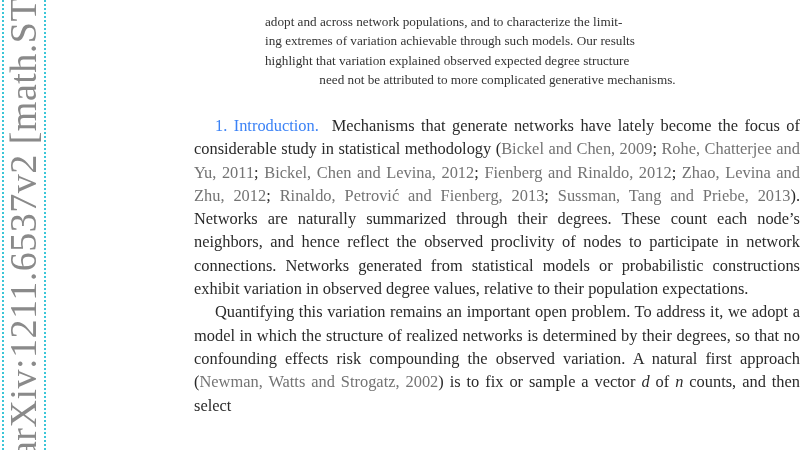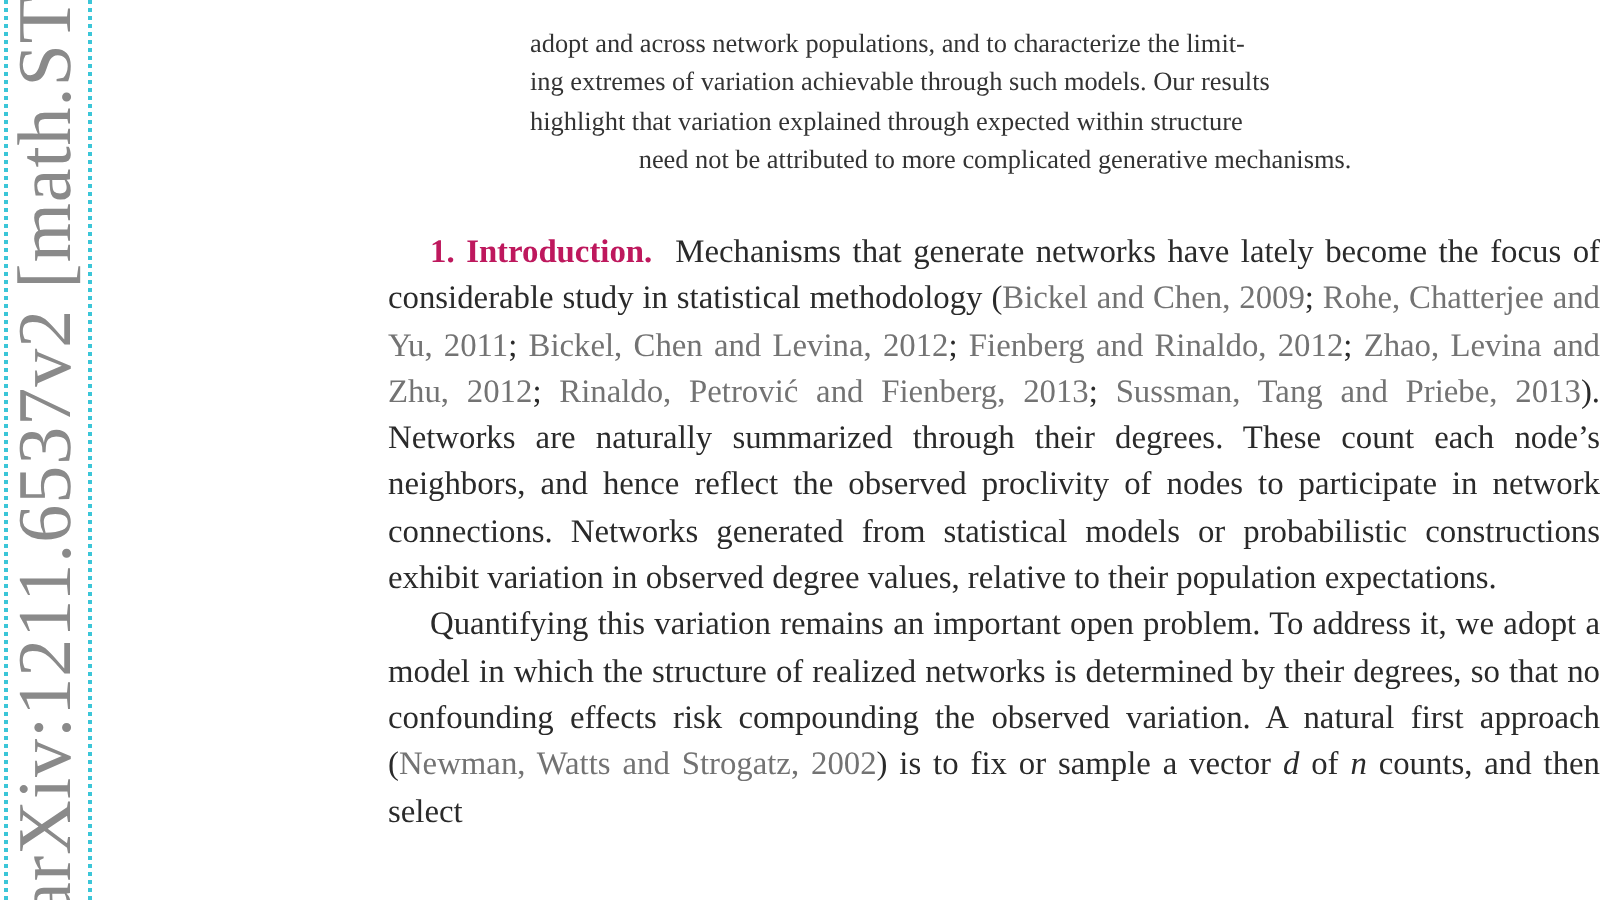--- a/index.html
+++ b/index.html
@@ -34,38 +34,38 @@
     text-align: justify;
   }
   .abstract p { margin: 0; }
   .body {
     position: absolute; left: 194px; top: 114px; width: 606px;
     font-family: "Liberation Serif", serif;
     font-size: 16.4px; line-height: 23.3px; color: #2a2a2a;
     text-align: justify;
   }
   .body p { margin: 0; text-indent: 21px; }
-  .section-head { font-weight: bold; color: #be185d; }
+  .section-head { font-weight: normal; color: #3b82f6; }
   .cite { color: #737373; }
   .m { font-style: italic; }
 </style>
 </head>
 <body>
 
 <div class="watermark-wrap">
   <div class="dots left"></div>
   <div class="dots right"></div>
   <div class="watermark">arXiv:1211.6537v2  [math.ST]  6</div>
 </div>
 
 <div class="abstract">
   <p style="visibility:hidden">within and across network populations, and to characterize the limit-</p>
   <p>adopt and across network populations, and to characterize the limit-</p>
   <p>ing extremes of variation achievable through such models. Our results</p>
-  <p>highlight that variation explained through expected within structure</p>
+  <p>highlight that variation explained observed expected degree structure</p>
   <p style="text-align:center">need not be attributed to more complicated generative mechanisms.</p>
 </div>
 
 <div class="body">
   <p>
     <span class="section-head"><span>1.</span> <span>Introduction.</span></span>&nbsp;&nbsp;<span>Mechanisms that generate networks have lately become the focus of considerable study in statistical methodology (</span><a class="cite">Bickel and Chen, 2009</a><span>; </span><a class="cite">Rohe, Chatterjee and Yu, 2011</a><span>; </span><a class="cite">Bickel, Chen and Levina, 2012</a><span>; </span><a class="cite">Fienberg and Rinaldo, 2012</a><span>; </span><a class="cite">Zhao, Levina and Zhu, 2012</a><span>; </span><a class="cite">Rinaldo, Petrović and Fienberg, 2013</a><span>; </span><a class="cite">Sussman, Tang and Priebe, 2013</a><span>). Networks are naturally summarized through their degrees. These count each node’s neighbors, and hence reflect the observed proclivity of nodes to participate in network connections. Networks generated from statistical models or probabilistic constructions exhibit variation in observed degree values, relative to their population expectations.</span>
   </p>
   <p>
     <span>Quantifying this variation remains an important open problem. To address it, we adopt a model in which the structure of realized networks is determined by their degrees, so that no confounding effects risk compounding the observed variation. A natural first approach (</span><a class="cite">Newman, Watts and Strogatz, 2002</a><span>) is to fix or sample a vector </span><span class="m">d</span><span> of </span><span class="m">n</span><span> counts, and then select</span>
   </p>

